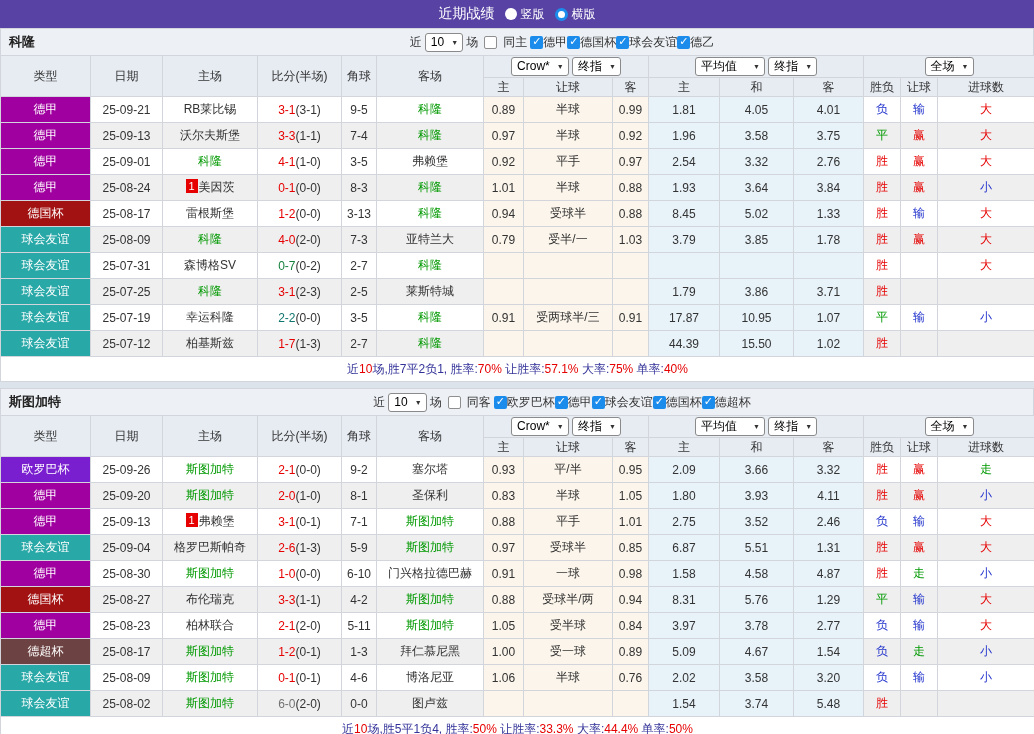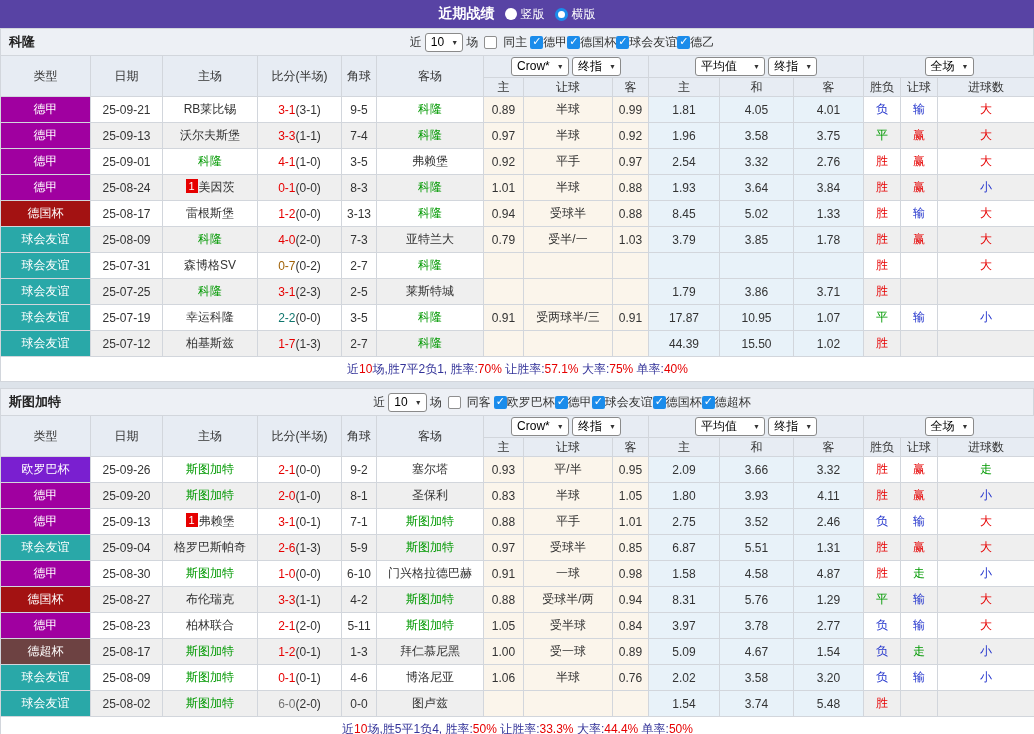--- a/index.html
+++ b/index.html
@@ -5,21 +5,21 @@
   * { box-sizing: border-box; }
   body {
     margin: 0; width: 1034px; background: #fff; color: #333;
     font-family: "Liberation Sans", "DejaVu Sans", sans-serif; font-size: 12px;
   }
   
   .titlebar {
     height: 28px; background: #5843A4; color: #fff;
     display: flex; align-items: center; justify-content: center; gap: 10px;
   }
-  .titlebar .ttl { font-weight: bold; font-size: 14px; }
+  .titlebar .ttl { font-weight: normal; font-size: 14px; }
   .radio-wrap { display: inline-flex; align-items: center; gap: 4px; }
   .radio { width: 12px; height: 12px; border-radius: 50%; background: #fff; display: inline-block; }
   .radio.checked { width: 13px; height: 13px; border: 3.5px solid #1B8CEB; background: #fff; }
   
   .section-head {
     height: 27px; background: #EDF0F5; position: relative;
     display: flex; align-items: center; justify-content: center;
     border: 1px solid #D2D6DC; border-bottom: none;
   }
   .team-name { position: absolute; left: 8px; font-weight: bold; font-size: 13px; color: #222; }
@@ -257,21 +257,21 @@
           <td class="acol">3.85</td>
           <td class="acol">1.78</td>
           <td style="color:#E60000">胜</td>
           <td style="color:#E60000">赢</td>
           <td style="color:#E60000">大</td>
         </tr>
         <tr class="mrow">
           <td class="typec" style="background:#29A8A8">球会友谊</td>
           <td>25-07-31</td>
           <td><span>森博格SV</span></td>
-          <td><span style="color:#a16207">0-7</span><span>(0-2)</span></td>
+          <td><span style="color:#15803d">0-7</span><span>(0-2)</span></td>
           <td>2-7</td>
           <td><span style="color:#009900">科隆</span></td>
           <td class="hcol"></td>
           <td class="hcol"></td>
           <td class="hcol"></td>
           <td class="acol"></td>
           <td class="acol"></td>
           <td class="acol"></td>
           <td style="color:#E60000">胜</td>
           <td></td>

